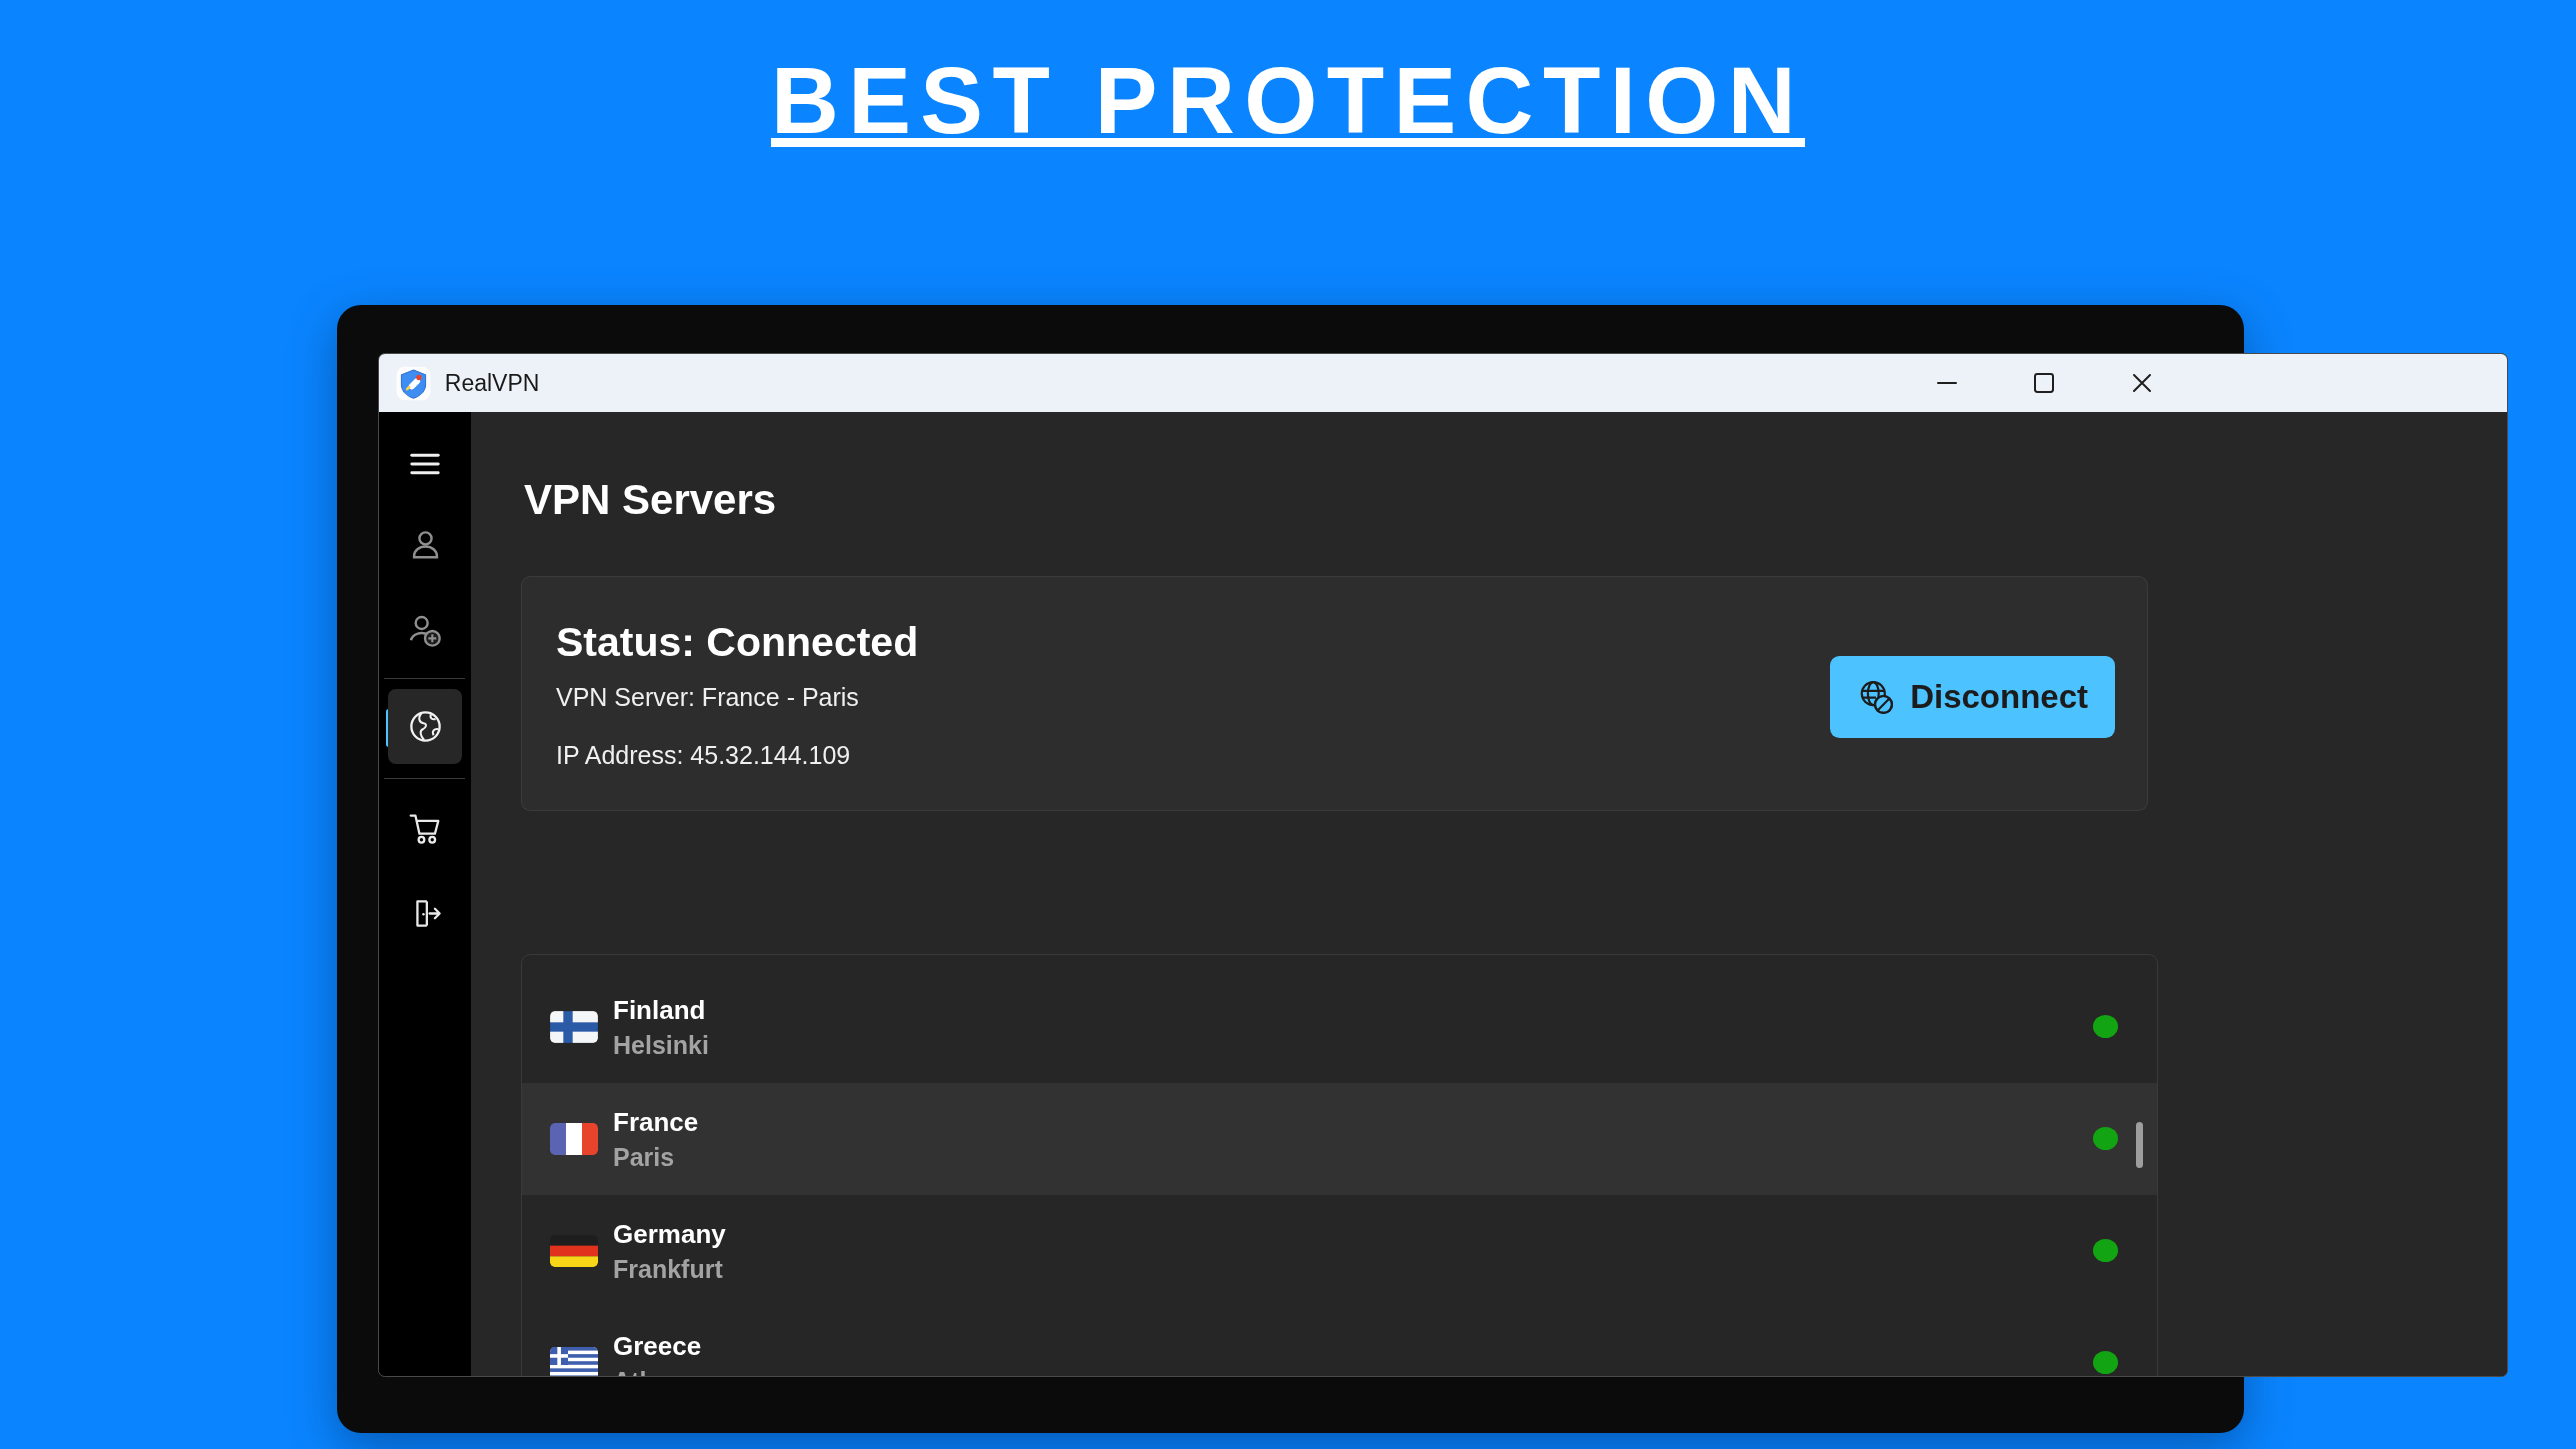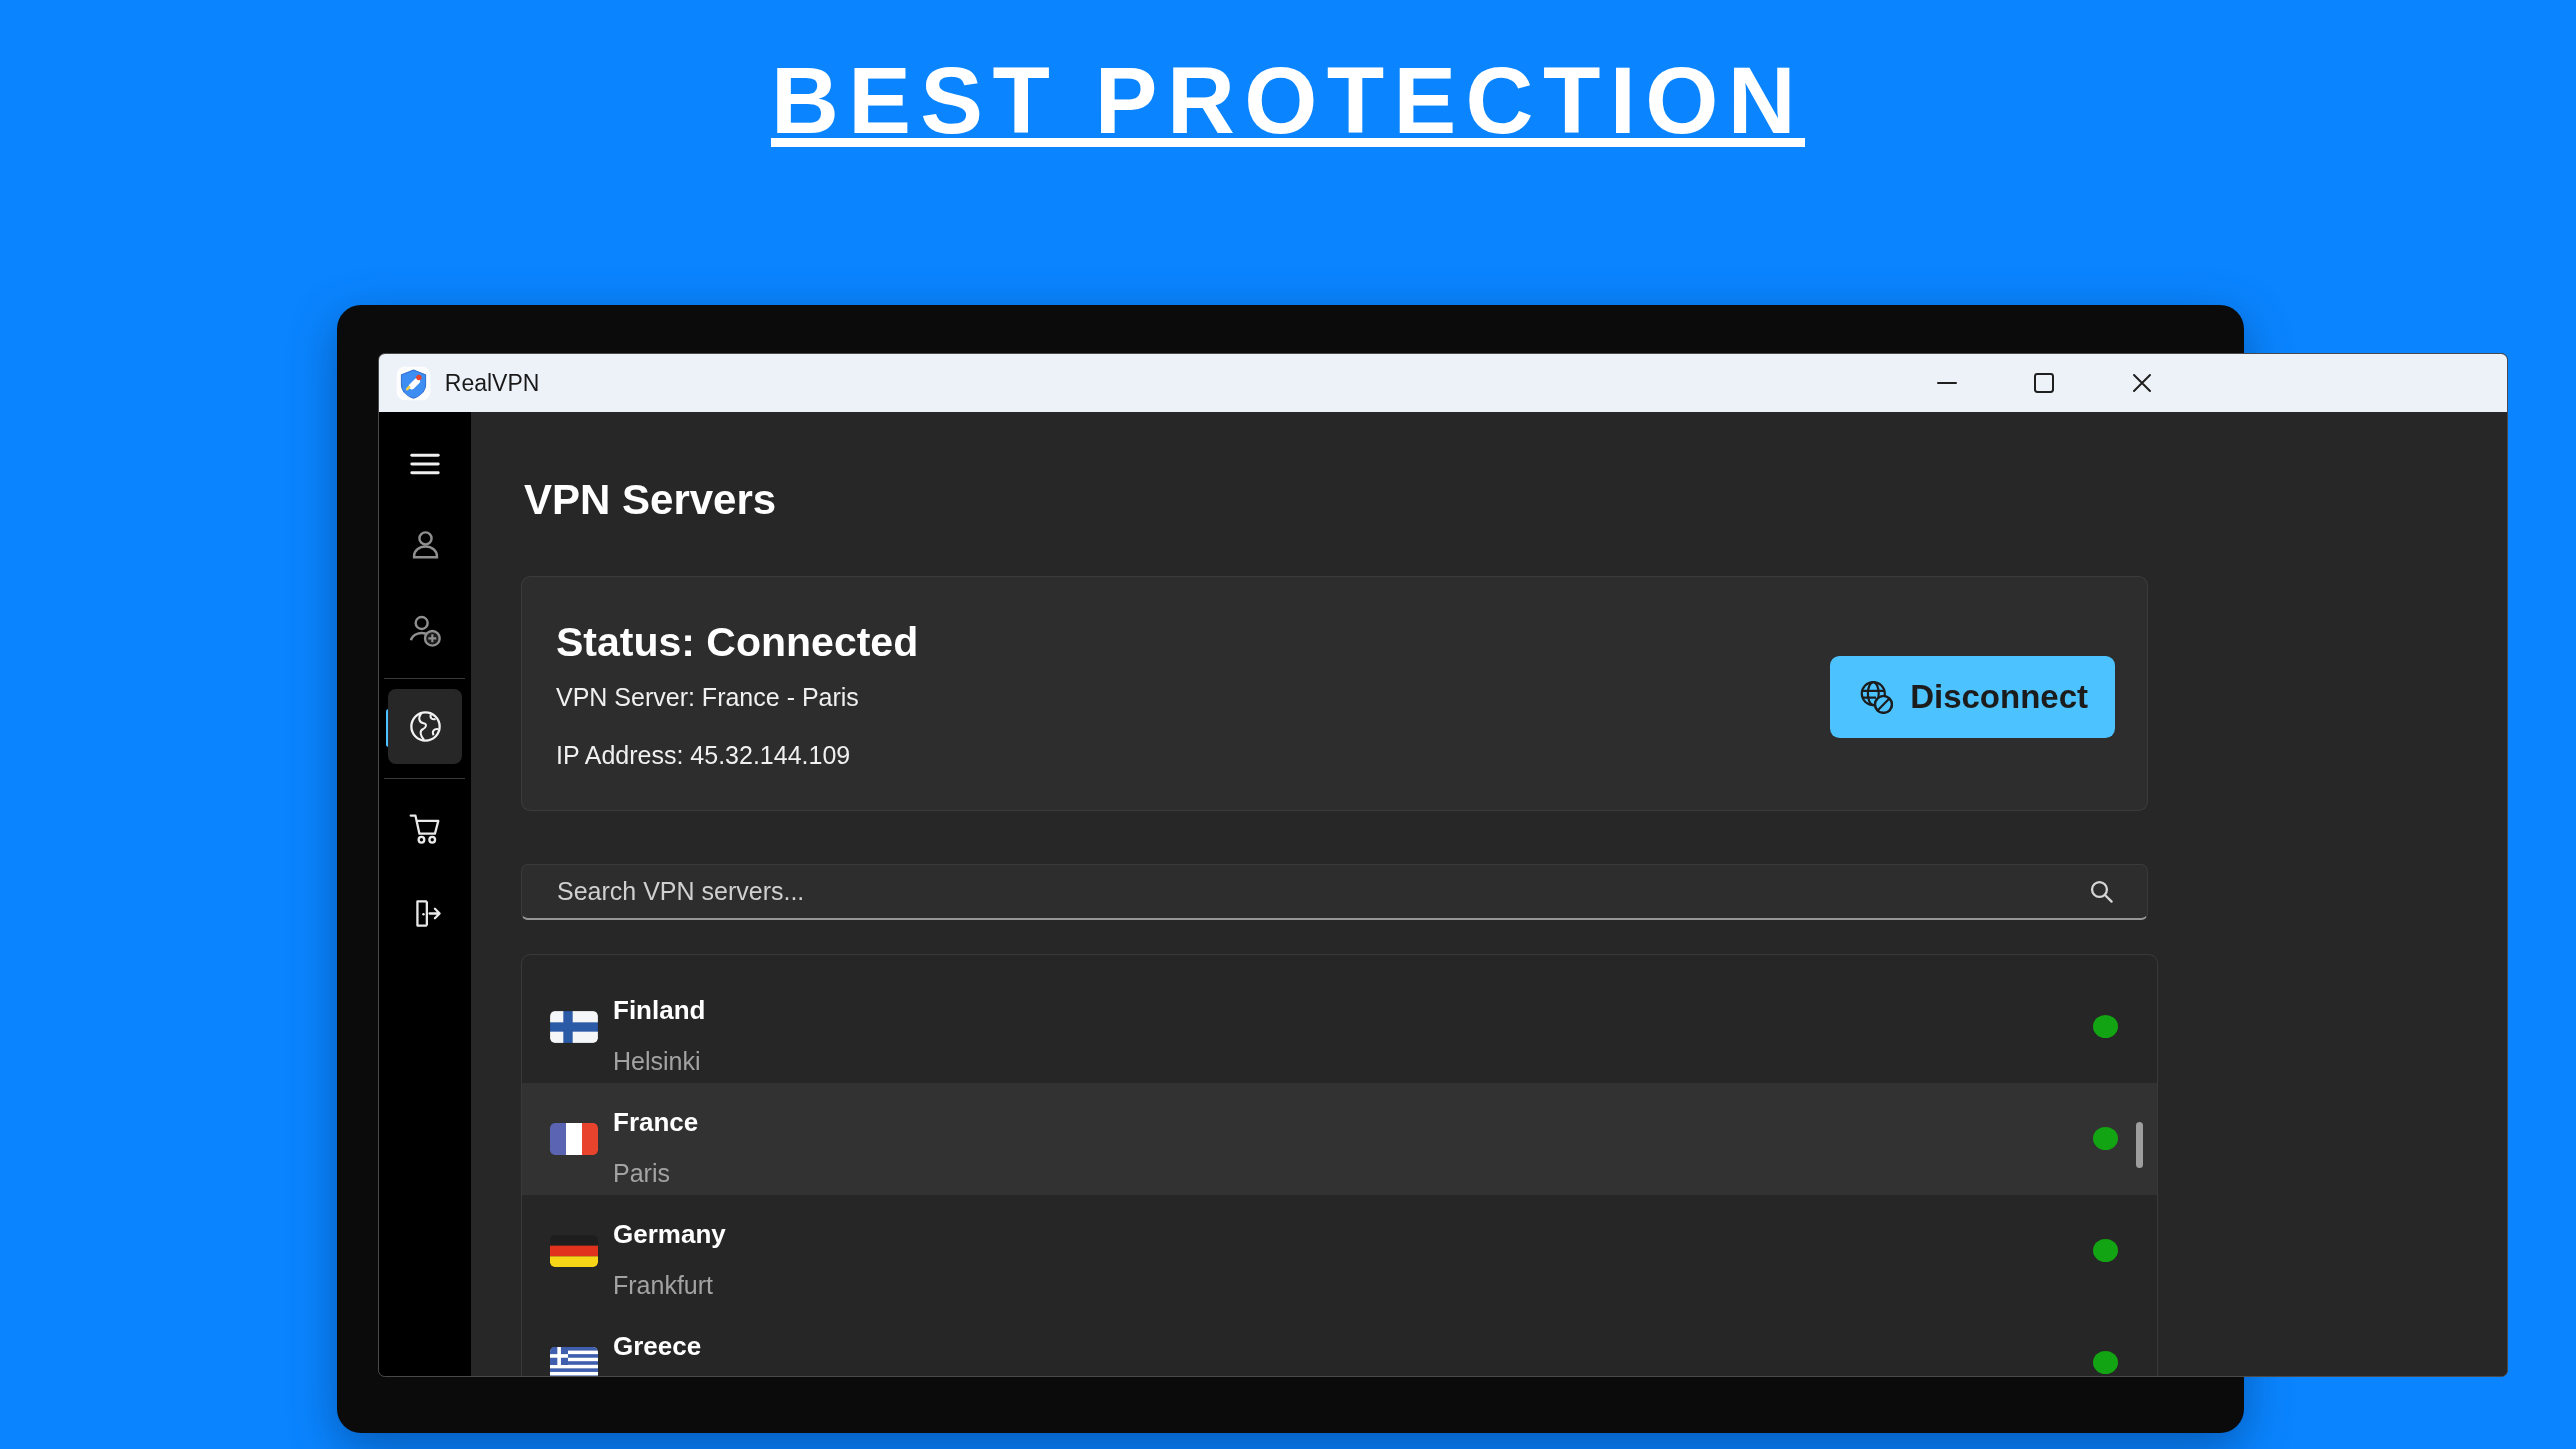--- a/index.html
+++ b/index.html
@@ -75,21 +75,21 @@
   .server-list{
     position:absolute;left:50px;top:542px;width:1637px;height:470px;box-sizing:border-box;
     background:#262626;border:0.7px solid #3a3a3a;border-radius:9.4px;padding-top:16px;overflow:hidden;
   }
   .server-row{position:relative;height:112px;display:flex;align-items:center;}
   .server-row.selected{background:#323232;}
   .flag{position:absolute;left:27.5px;top:50%;margin-top:-16px;width:48px;height:32px;}
   .flag svg{display:block;border-radius:4.7px;}
   .row-text{position:absolute;left:91px;top:50%;margin-top:-32px;}
   .row-country{font-size:26px;font-weight:bold;color:#fff;line-height:1.18;}
-  .row-city{font-size:25px;color:#a3a3a3;line-height:1.3;margin-top:19px;}
+  .row-city{font-size:25px;color:#a3a3a3;line-height:1.3;margin-top:3px;font-weight:bold;}
   .status-dot{position:absolute;right:39px;top:50%;margin-top:-12px;width:25px;height:23px;border-radius:50%;background:#12a412;}
   .list-scrollbar{position:absolute;right:14px;top:167px;width:7.4px;height:46px;border-radius:4px;background:#9e9e9e;}
 </style>
 </head>
 <body>
 
 <div class="hero">
   <div class="hero-title">BEST PROTECTION</div>
 </div>
 
@@ -195,27 +195,20 @@
               <ellipse cx="24" cy="23" rx="8" ry="17"></ellipse>
               <path d="M7.5 19 H40.5 M8.5 29 H28"></path>
               <circle cx="39" cy="39" r="12.5" fill="#4cc2ff"></circle>
               <circle cx="39" cy="39" r="12.5"></circle>
               <path d="M31 47 L47 31"></path>
             </svg>
             <span>Disconnect</span>
           </button>
         </div>
 
-        <div class="searchbox">
-          <input type="text" placeholder="Search VPN servers..." style="">
-          <svg class="search-icon" width="27" height="27" viewBox="0 0 40 40" fill="none" stroke="#d6d6d6" stroke-width="3.4">
-            <circle cx="17" cy="17" r="11"></circle>
-            <path d="M25.5 25.5 L35 35" stroke-linecap="round"></path>
-          </svg>
-        </div>
 
         <div class="server-list">
 
           <div class="server-row">
             <span class="flag">
               <svg width="48" height="32" viewBox="0 0 72 48">
                 <rect width="72" height="48" rx="7" fill="#f4f6f7"></rect>
                 <rect x="20" y="0" width="14" height="48" fill="#2b5aa6"></rect>
                 <rect x="0" y="17" width="72" height="14" fill="#2b5aa6"></rect>
                 <rect width="72" height="48" rx="7" fill="none" stroke="rgba(0,0,0,.25)"></rect>

